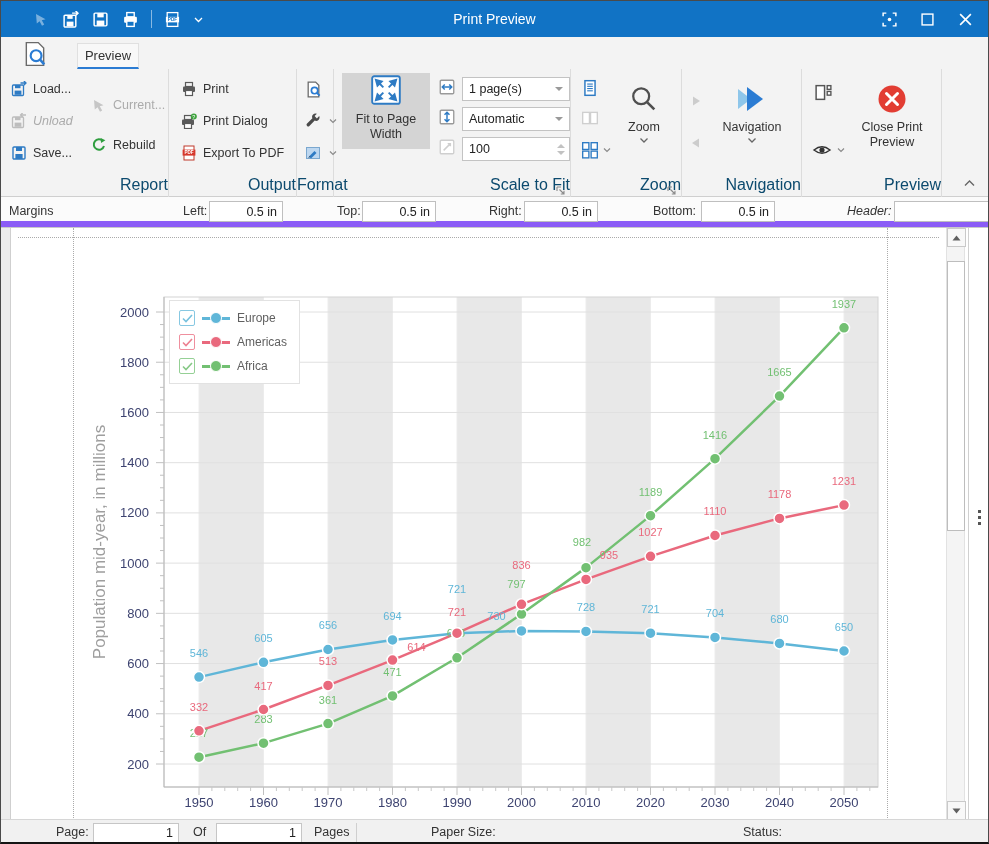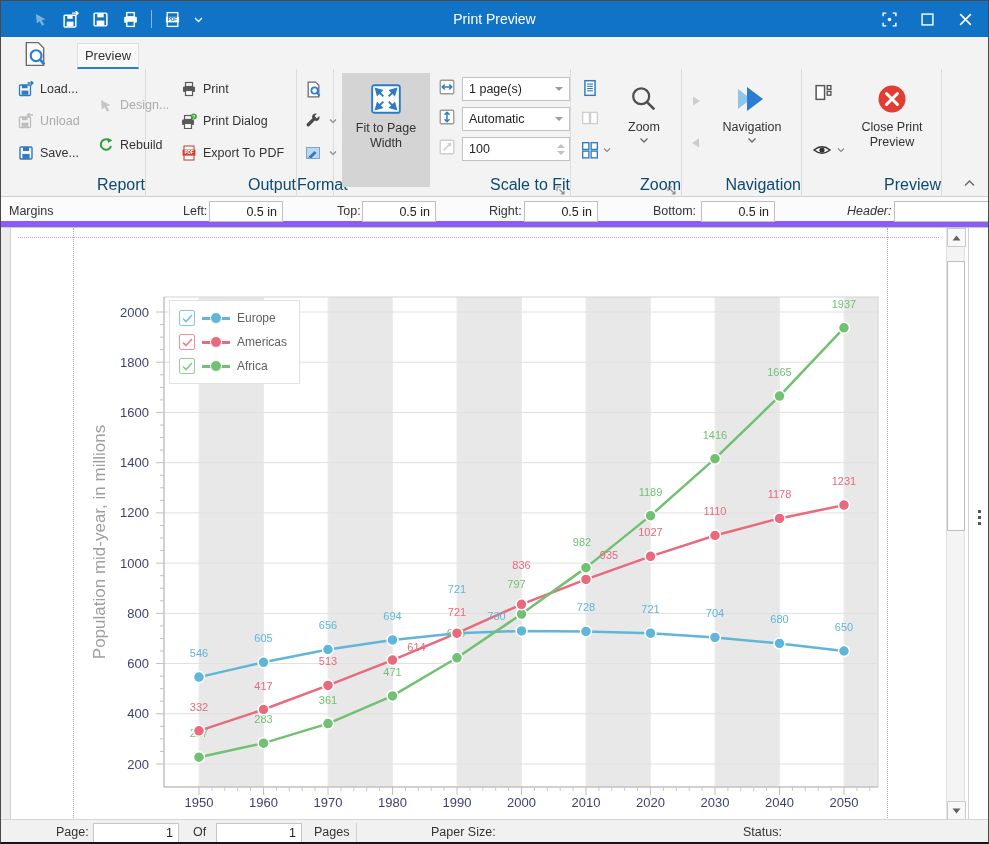--- a/index.html
+++ b/index.html
@@ -173,52 +173,52 @@
             <path d="M3 1.5 h11 l5 5 v16 h-16 z" fill="#fff" stroke="#6a6a6a" stroke-width="1.3"></path>
             <circle cx="12" cy="13.5" r="5" fill="none" stroke="#2b7cd3" stroke-width="2"></circle>
             <line x1="15.5" y1="17" x2="19.5" y2="21.5" stroke="#2b7cd3" stroke-width="2.4"></line>
           </svg>
       </span>
       <div class="tab">Preview</div>
     </div>
 
     <div class="rcontent">
 
-      <div class="rgroup" style="left:7px;width:138px;padding-left:36px;">
+      <div class="rgroup" style="left:0;width:168px;padding-left:36px;">
         <div class="sbtn" style="position:absolute;left:10px;top:12px;">
           <svg width="16" height="16" viewBox="0 0 16 16">
               <rect x="1.5" y="4" width="11" height="10.5" rx="1" fill="none" stroke="#2e7bc4" stroke-width="1.3"></rect>
               <rect x="4" y="4" width="5.5" height="3.2" fill="#2e7bc4"></rect>
               <rect x="3.6" y="9.6" width="6.8" height="4.2" fill="#2e7bc4"></rect>
               <path d="M9.5 2 H15 M12.8 -0.2 L15 2 L12.8 4.2" fill="none" stroke="#2e7bc4" stroke-width="1.3"></path>
             </svg>
           <span>Load...</span>
         </div>
-        <div class="sbtn disabled" style="position:absolute;left:10px;top:44px;">
+        <div class="sbtn disabled" style="position:absolute;left:10px;top:44px;font-style:italic;">
           <svg width="16" height="16" viewBox="0 0 16 16">
               <rect x="1.5" y="4" width="11" height="10.5" rx="1" fill="none" stroke="#bdbdbd" stroke-width="1.3"></rect>
               <rect x="4" y="4" width="5.5" height="3.2" fill="#bdbdbd"></rect>
               <rect x="3.6" y="9.6" width="6.8" height="4.2" fill="#bdbdbd"></rect>
               <path d="M15 2 H9.5 M11.7 -0.2 L9.5 2 L11.7 4.2" fill="none" stroke="#bdbdbd" stroke-width="1.3"></path>
             </svg>
           <span>Unload</span>
         </div>
         <div class="sbtn" style="position:absolute;left:10px;top:76px;">
           <svg width="16" height="16" viewBox="0 0 16 16">
               <rect x="2" y="2" width="12" height="12" rx="1" fill="none" stroke="#2e7bc4" stroke-width="1.4"></rect>
               <rect x="5" y="2" width="6" height="4" fill="#2e7bc4"></rect>
               <rect x="4.4" y="9" width="7.2" height="5" fill="#2e7bc4"></rect>
             </svg>
           <span>Save...</span>
         </div>
         <div class="sbtn disabled" style="position:absolute;left:90px;top:28px;">
           <svg width="16" height="16" viewBox="0 0 16 16">
               <path d="M3 3 L12.5 8.2 L8.8 9.2 L11.2 13.6 L9 14.7 L6.6 10.3 L3.8 12.4 Z" fill="#c6c6c6"></path>
             </svg>
-          <span>Design...</span>
+          <span>Current...</span>
         </div>
         <div class="sbtn" style="position:absolute;left:90px;top:68px;">
           <svg width="16" height="16" viewBox="0 0 16 16">
               <path d="M13 9 A5.2 5.2 0 1 1 11.8 4" fill="none" stroke="#2f9e3f" stroke-width="2"></path>
               <polygon points="9.6,1 14.4,3.2 10,6" fill="#2f9e3f"></polygon>
             </svg>
           <span>Rebuild</span>
         </div>
         <div class="glabel">Report</div>
       </div>
@@ -280,21 +280,21 @@
           <span class="chev" style="position:absolute;left:24px;top:5px;">
               <svg width="8" height="6" viewBox="0 0 8 6">
                 <path d="M1 1.5 L4 4.5 L7 1.5" fill="none" stroke="#8a8a8a" stroke-width="1.2"></path>
               </svg>
             </span>
         </div>
         <div class="glabel">Format</div>
       </div>
 
       <div class="rgroup" style="left:333px;width:237px;">
-        <div class="bigbtn selected" style="left:8px;top:4px;width:88px;height:114px;padding-top:9px;text-align:center;">
+        <div class="bigbtn selected" style="left:8px;top:4px;width:88px;height:76px;text-align:center;">
           <svg width="34" height="34" viewBox="0 0 32 32">
               <rect x="3" y="3" width="26" height="26" rx="2" fill="#fff" stroke="#2e7bc4" stroke-width="1.8"></rect>
               <g stroke="#2e7bc4" stroke-width="1.8" fill="#2e7bc4">
                 <line x1="13.5" y1="13.5" x2="8.5" y2="8.5"></line>
                 <polygon points="6.5,6.5 12,8 8,12"></polygon>
                 <line x1="18.5" y1="13.5" x2="23.5" y2="8.5"></line>
                 <polygon points="25.5,6.5 24,12 20,8"></polygon>
                 <line x1="13.5" y1="18.5" x2="8.5" y2="23.5"></line>
                 <polygon points="6.5,25.5 8,20 12,24"></polygon>
                 <line x1="18.5" y1="18.5" x2="23.5" y2="23.5"></line>

